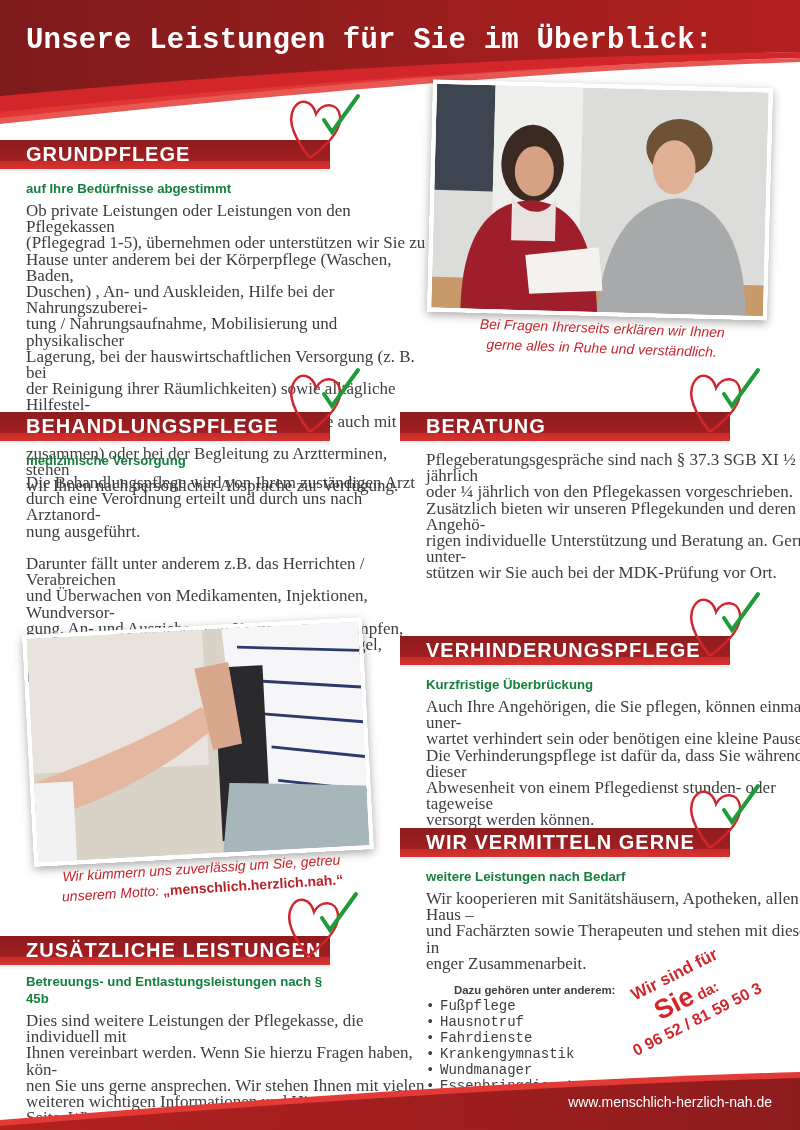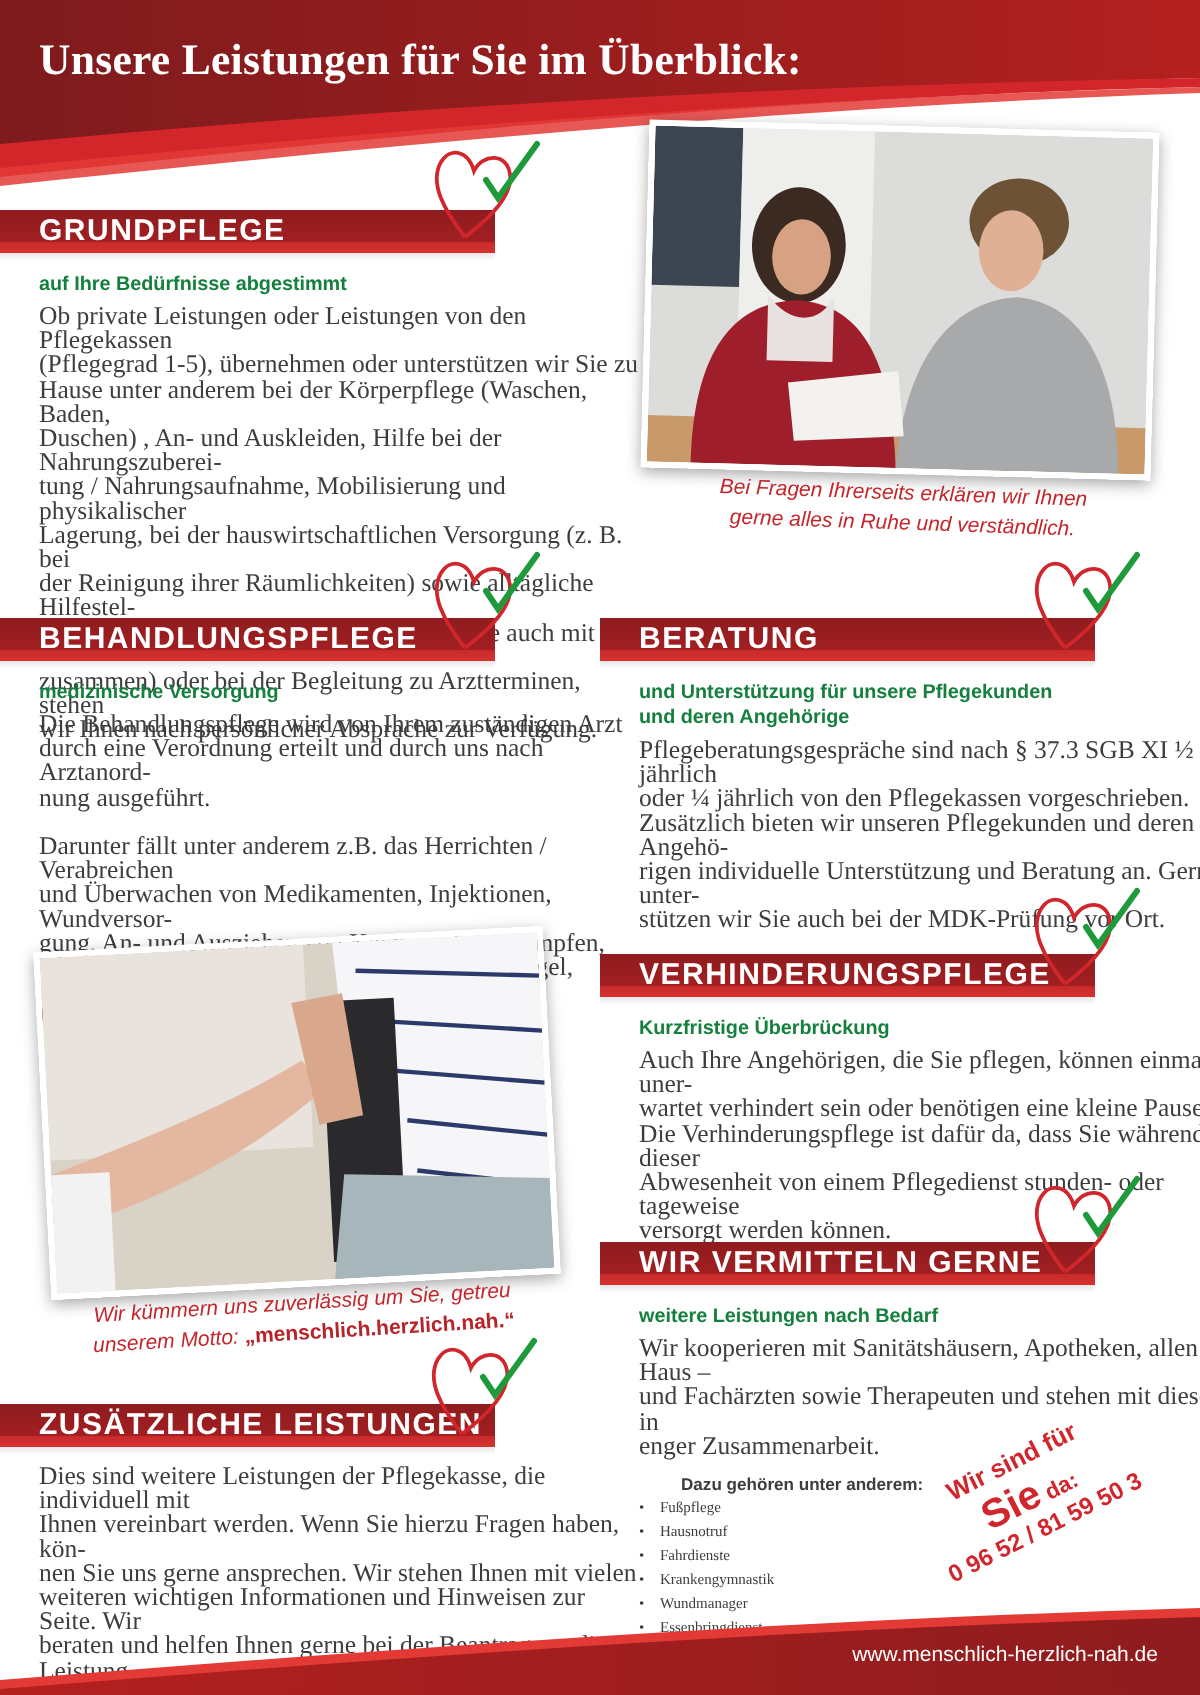--- a/index.html
+++ b/index.html
@@ -2,21 +2,21 @@
 <html><head>
 <meta charset="utf-8">
 <style>
   * { box-sizing: border-box; margin: 0; padding: 0; }
   html, body { width: 800px; height: 1130px; overflow: hidden; background: #ffffff; }
   body { position: relative; font-family: "DejaVu Sans", "Liberation Sans", sans-serif; color: #3a3a3a; }
 
   .header-band { position: absolute; left: 0; top: 0; width: 800px; height: 130px; }
   .page-title {
     position: absolute; left: 26px; top: 24px;
-    font-family: Liberation Serif, serif; font-weight: bold;
+    font-family: Liberation Mono, monospace; font-weight: bold;
     font-size: 29px; color: #ffffff; letter-spacing: 0.2px; white-space: nowrap;
   }
   .footer-band { position: absolute; left: 0; top: 1060px; width: 800px; height: 70px; }
   .footer-url {
     position: absolute; right: 28px; top: 1094px;
     font-family: "Liberation Sans", sans-serif; font-size: 14px; color: #ffffff;
   }
 
   .section { position: absolute; }
   .section-bar {
@@ -46,21 +46,21 @@
     box-shadow: 0 3px 10px rgba(0,0,0,0.35); border: 4px solid #fff;
   }
   .caption {
     position: absolute; font-family: "Liberation Sans", sans-serif;
     font-style: italic; font-size: 14px; color: #c4262b; text-align: center; line-height: 20px;
   }
   .caption b { font-style: normal; font-weight: bold; color: #b8232a; }
 
   .list-heading { margin: 12px 0 0 26px; font-family: "Liberation Sans", sans-serif; font-weight: bold; font-size: 11.4px; color: #3d3d3d; padding-left: 28px; }
   .bullet-list { list-style: none; margin: 2px 0 0 26px; }
-  .bullet-list li { font-family: Liberation Serif, serif; font-size: 10px; line-height: 16px; color: #3d3d3d; }
+  .bullet-list li { font-family: Liberation Mono, monospace; font-size: 14px; line-height: 16px; color: #3d3d3d; }
   .bullet-list li::before { content: "•"; display: inline-block; width: 14px; }
 
   .contact-stamp {
     position: absolute; left: 600px; top: 960px; width: 190px; height: 110px;
     transform: rotate(-27deg); transform-origin: center;
     font-family: "Liberation Sans", sans-serif; font-weight: bold; color: #d0262c; text-align: center;
   }
   .stamp-line1 { font-size: 17px; }
   .stamp-line2 { font-size: 15px; }
   .stamp-line2 .big { font-size: 27px; }
@@ -133,22 +133,20 @@
 und Überwachen von Medikamenten, Injektionen, Wundversor-
 gung,  An- und Ausziehen von Kompressionsstrümpfen,
 Überwachung der Vitalwerte wie Blutzuckerspiegel, Blutdruck /
 Puls, Insulintherapie und vieles mehr….</div>
 </div>
 
 <div class="section" style="left:400px; top:412px; width:330px;">
   <div class="section-bar">
     <span class="section-title">BERATUNG</span>
   </div>
-  <div class="section-subtitle" style="white-space:pre-line;">und Unterstützung für unsere Pflegekunden
-und deren Angehörige</div>
   <div class="section-body" style="width:390px;">Pflegeberatungsgespräche sind nach § 37.3 SGB XI  ½ jährlich
 oder ¼ jährlich  von den Pflegekassen vorgeschrieben.
 Zusätzlich bieten wir unseren Pflegekunden und deren Angehö-
 rigen individuelle Unterstützung und Beratung an. Gerne unter-
 stützen wir Sie auch bei der MDK-Prüfung vor Ort.</div>
 </div>
 
 <div class="photo" style="left:28px; top:626px; width:340px; height:232px; transform:rotate(-3deg);">
   <svg width="100%" height="100%" viewBox="0 0 340 232" preserveAspectRatio="none">
     <rect width="340" height="232" fill="#d9d2c7"></rect>
@@ -201,20 +199,21 @@
     <li>Krankengymnastik</li>
     <li>Wundmanager</li>
     <li>Essenbringdienst</li>
   </ul>
 </div>
 
 <div class="section" style="left:0; top:936px; width:330px;">
   <div class="section-bar">
     <span class="section-title">ZUSÄTZLICHE LEISTUNGEN</span>
   </div>
+  <div class="section-subtitle" style="margin-top:3px;">Betreuungs- und Entlastungsleistungen nach § 45b</div>
   <div class="section-body" style="width:400px;">Dies sind weitere Leistungen der Pflegekasse, die individuell mit
 Ihnen vereinbart werden. Wenn Sie hierzu Fragen haben, kön-
 nen Sie uns gerne ansprechen. Wir stehen Ihnen mit vielen
 weiteren wichtigen Informationen und Hinweisen zur Seite. Wir
 beraten und helfen Ihnen gerne bei der Beantragung dieser
 Leistung.</div>
 </div>
 
 <svg class="heart-icon" style="left:282px; top:92px;" viewBox="0 0 80 70">
   <path d="M28,66 C14,48 4,30 12,16 C18,6 30,8 34,22 C40,10 56,10 58,24 C60,38 44,54 28,66" fill="none" stroke="#d0262c" stroke-width="2.5"></path>

